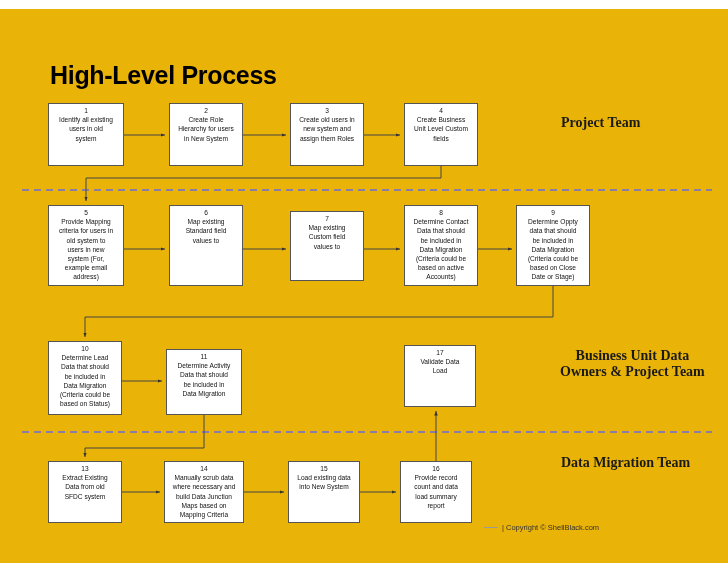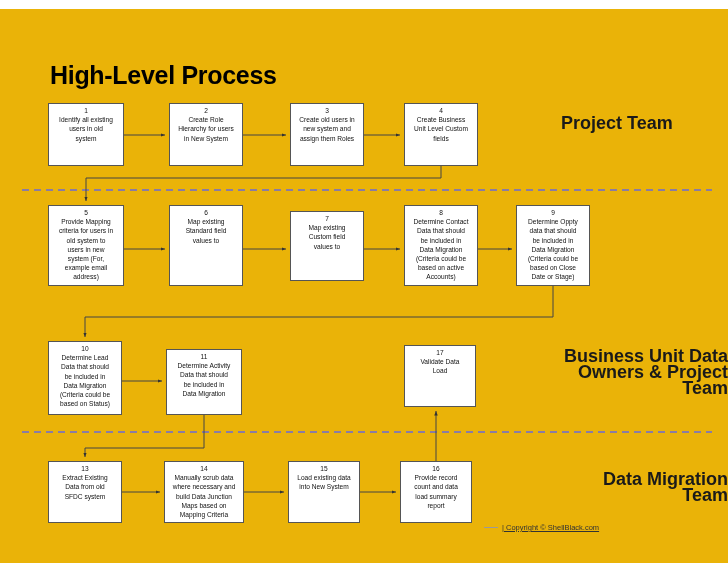--- a/index.html
+++ b/index.html
@@ -24,26 +24,27 @@
     left: 50px;
     top: 52px;
     font-size: 25px;
     font-weight: bold;
     color: #000000;
     letter-spacing: -0.3px;
     white-space: nowrap;
   }
   .swimlane-label {
     position: absolute;
-    font-size: 18px;
+    font-size: 14px;
     font-weight: bold;
     color: #1a1a1a;
-    text-align: right;
+    text-align: center;
     line-height: 16px;
     white-space: pre-line;
+    font-family: Liberation Serif, serif;
   }
   .node {
     position: absolute;
     box-sizing: border-box;
     border: 1px solid #555555;
     background: #ffffff;
     color: #111111;
     font-size: 6.6px;
     line-height: 9.2px;
     text-align: center;
@@ -67,21 +68,20 @@
     height: 563px;
     pointer-events: none;
   }
   #copyright {
     position: absolute;
     left: 502px;
     top: 514px;
     font-size: 7.5px;
     color: #333333;
     white-space: nowrap;
-    text-decoration: underline;
   }
   #footer-dash {
     position: absolute;
     left: 484px;
     top: 518px;
     width: 14px;
     height: 1px;
     background: #9a9a9a;
   }
 </style>
@@ -233,19 +233,19 @@
         <span class="body">Provide record
 count and data
 load summary
 report</span>
       </div>
     </div>
   <div id="lane-layer">
       <div class="swimlane-label" style="left: 561px; top: 106px;">Project Team</div>
       <div class="swimlane-label" style="left: 560px; top: 339px;">Business Unit Data
 Owners &amp; Project Team</div>
-      <div class="swimlane-label" style="left: 561px; top: 462px;">Data Migration Team</div>
+      <div class="swimlane-label" style="left: 561px; top: 446px;">Data Migration Team</div>
     </div>
 
   <div id="footer-dash"></div>
   <div id="copyright">| Copyright © ShellBlack.com</div>
 
 </div>
 
 </body></html>

